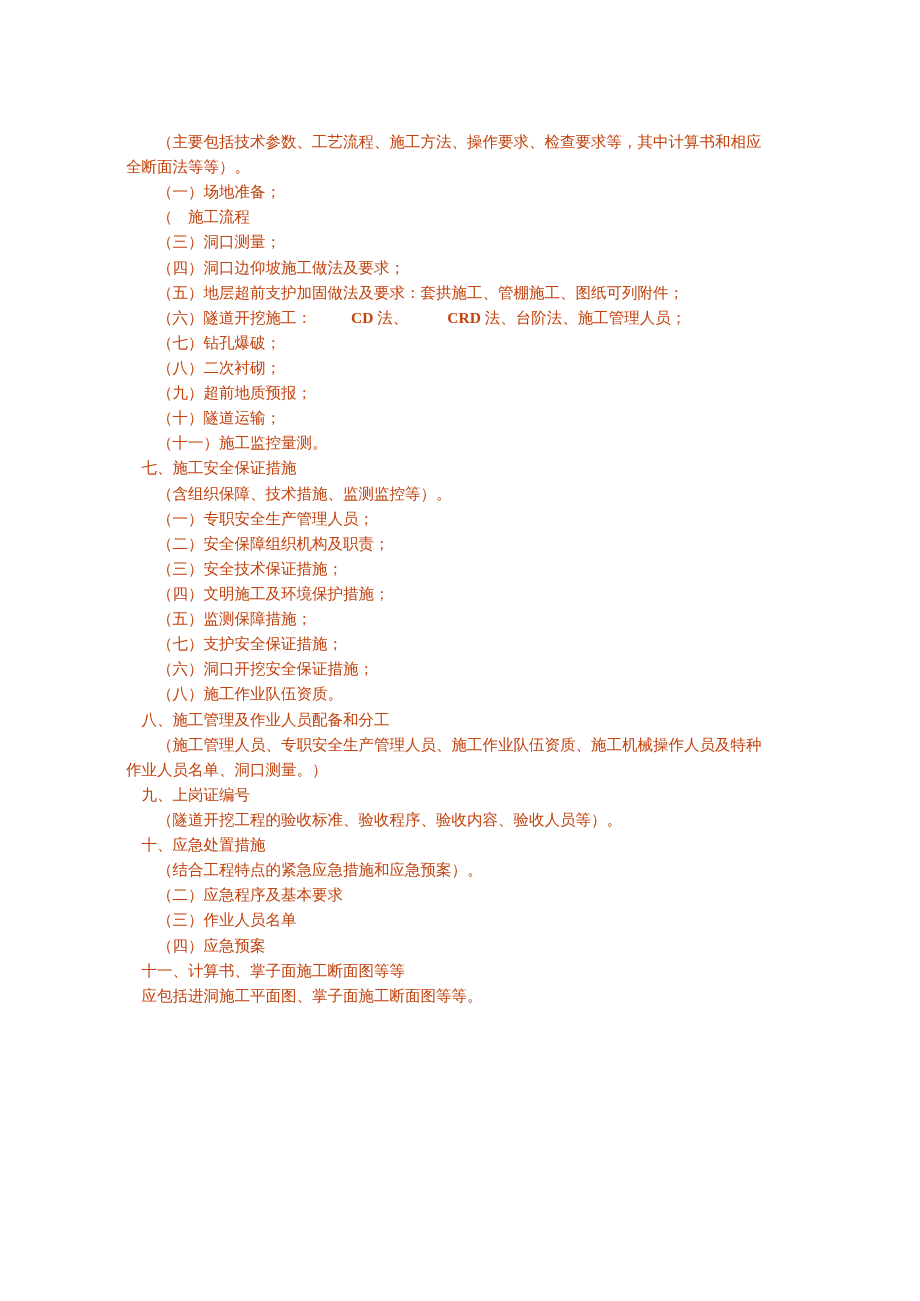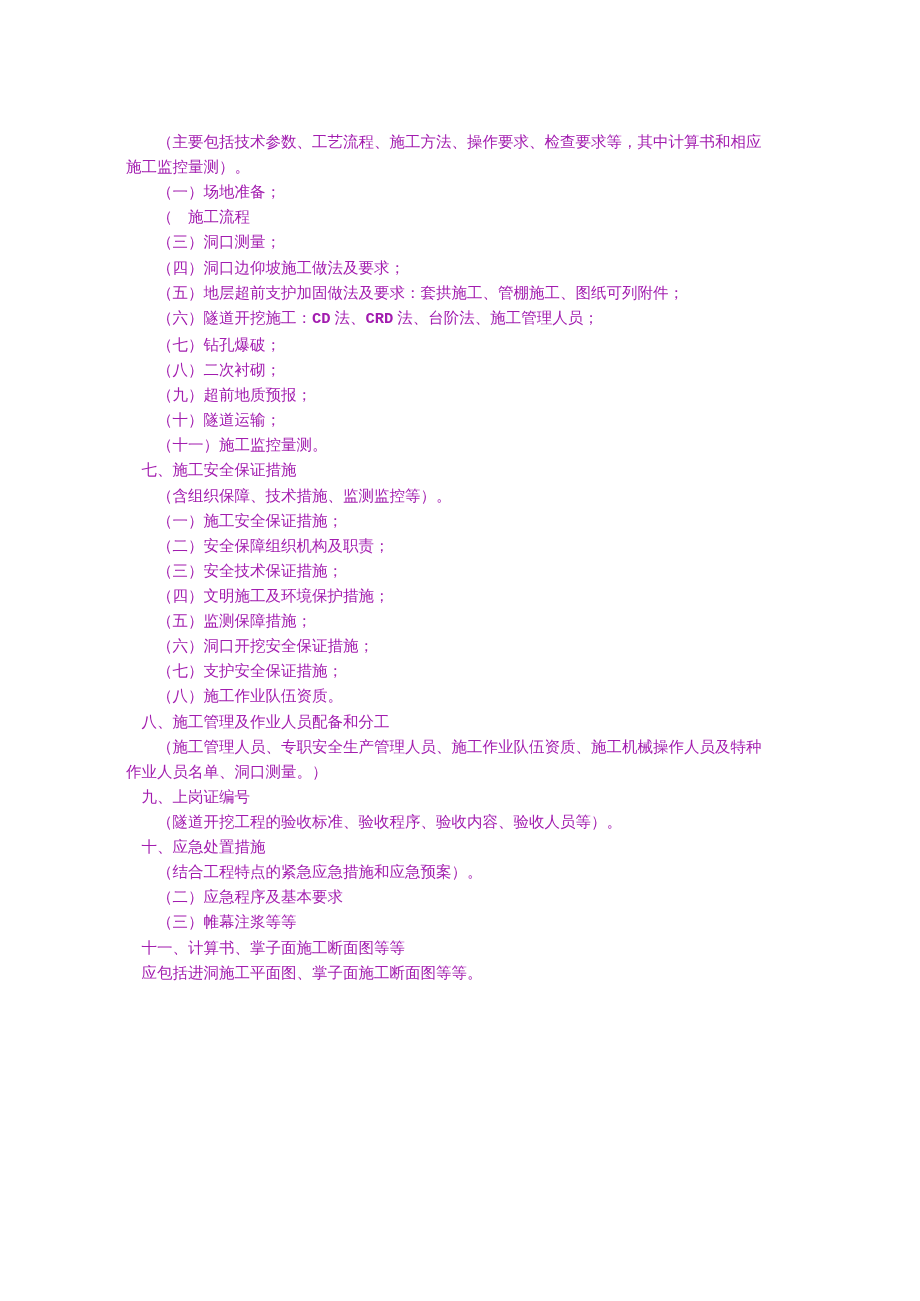--- a/index.html
+++ b/index.html
@@ -8,84 +8,86 @@
     width: 920px;
     background: #ffffff;
   }
   .page {
     width: 920px;
     min-height: 1301px;
     padding: 129px 126px 0 126px;
     box-sizing: border-box;
     font-family: "SimSun", "宋体", serif;
     font-size: 15.5px;
-    color: #a21caf;
+    color: #c2410c;
     line-height: 1.62;
     letter-spacing: 0px;
   }
   .line-wrap {
     text-indent: 2em;
   }
   .wrap-tail {
     text-indent: 0;
   }
   .sub {
     text-indent: 2em;
   }
   .section {
     text-indent: 1em;
   }
   .bold {
-    font-family: Liberation Mono, monospace;
+    font-family: Liberation Serif, serif;
     font-weight: bold;
+    margin-left: 39px;
   }
 </style>
 </head>
 <body>
 
 <div class="page">
 
   <div class="line-wrap">（主要包括技术参数、工艺流程、施工方法、操作要求、检查要求等，其中计算书和相应</div>
-  <div class="wrap-tail">施工监控量测）。</div>
+  <div class="wrap-tail">全断面法等等）。</div>
 
   <div class="sub">（一）场地准备；</div>
   <div class="sub">
     <span>（</span>&nbsp;&nbsp;&nbsp;&nbsp;<span>施工流程</span>
   </div>
   <div class="sub">（三）洞口测量；</div>
   <div class="sub">（四）洞口边仰坡施工做法及要求；</div>
   <div class="sub">（五）地层超前支护加固做法及要求：套拱施工、管棚施工、图纸可列附件；</div>
   <div class="sub">
     <span>（六）隧道开挖施工：</span><span class="bold">CD</span><span> 法、</span><span class="bold">CRD</span><span> 法、台阶法、施工管理人员；</span>
   </div>
   <div class="sub">（七）钻孔爆破；</div>
   <div class="sub">（八）二次衬砌；</div>
   <div class="sub">（九）超前地质预报；</div>
   <div class="sub">（十）隧道运输；</div>
   <div class="sub">（十一）施工监控量测。</div>
 
   <div class="section">七、施工安全保证措施</div>
   <div class="sub">（含组织保障、技术措施、监测监控等）。</div>
-  <div class="sub">（一）施工安全保证措施；</div>
+  <div class="sub">（一）专职安全生产管理人员；</div>
   <div class="sub">（二）安全保障组织机构及职责；</div>
   <div class="sub">（三）安全技术保证措施；</div>
   <div class="sub">（四）文明施工及环境保护措施；</div>
   <div class="sub">（五）监测保障措施；</div>
+  <div class="sub">（七）支护安全保证措施；</div>
   <div class="sub">（六）洞口开挖安全保证措施；</div>
-  <div class="sub">（七）支护安全保证措施；</div>
   <div class="sub">（八）施工作业队伍资质。</div>
 
   <div class="section">八、施工管理及作业人员配备和分工</div>
   <div class="line-wrap">（施工管理人员、专职安全生产管理人员、施工作业队伍资质、施工机械操作人员及特种</div>
   <div class="wrap-tail">作业人员名单、洞口测量。）</div>
 
   <div class="section">九、上岗证编号</div>
   <div class="sub">（隧道开挖工程的验收标准、验收程序、验收内容、验收人员等）。</div>
 
   <div class="section">十、应急处置措施</div>
   <div class="sub">（结合工程特点的紧急应急措施和应急预案）。</div>
   <div class="sub">（二）应急程序及基本要求</div>
-  <div class="sub">（三）帷幕注浆等等</div>
+  <div class="sub">（三）作业人员名单</div>
+  <div class="sub">（四）应急预案</div>
 
   <div class="section">十一、计算书、掌子面施工断面图等等</div>
   <div class="section">应包括进洞施工平面图、掌子面施工断面图等等。</div>
 
 </div>
 
 </body></html>

